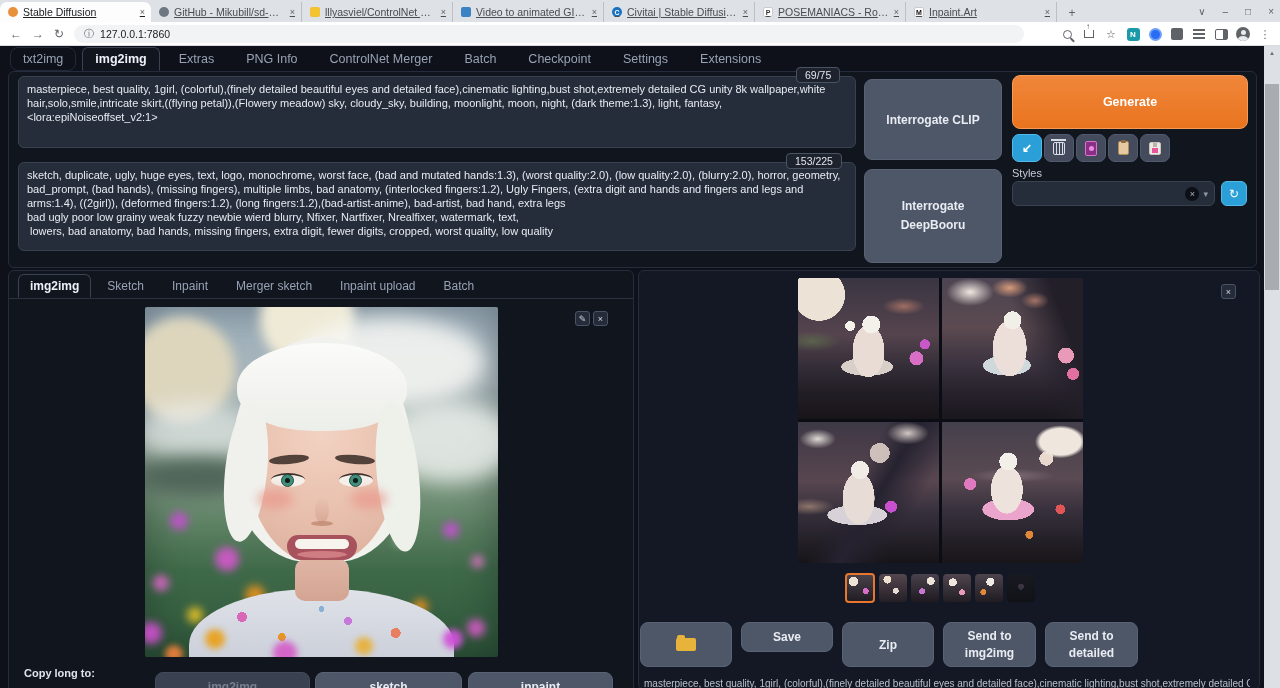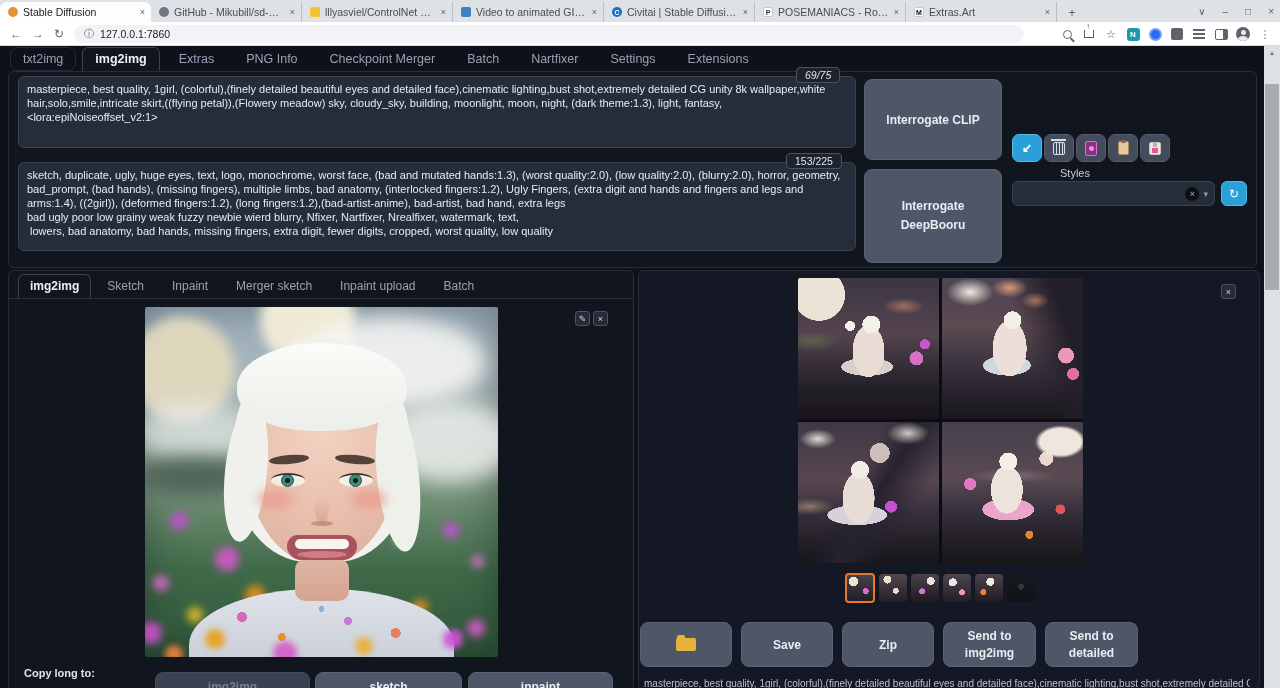--- a/index.html
+++ b/index.html
@@ -1,21 +1,21 @@
 <!DOCTYPE html>
 <html><head>
 <meta charset="utf-8">
 <style>
   * { margin:0; padding:0; box-sizing:border-box; }
   html,body { background:#000; font-family:"Liberation Sans", sans-serif; }
   #app { position:relative; width:1280px; height:688px; overflow:hidden; background:#0e1119; }
 
   
   #tabstrip { position:absolute; left:0; top:0; width:1280px; height:22px; background:#dee1e6; display:flex; align-items:flex-end; }
-  .btab { position:relative; flex:0 0 151px; height:20px; display:flex; align-items:center; gap:5px; padding:0 6px 0 8px; font-size:10.5px; color:#494e53; overflow:hidden; border-right:1px solid #bdc1c6; }
+  .btab { position:relative; flex:0 0 151px; height:20px; display:flex; align-items:center; gap:5px; padding:0 6px 0 8px; font-size:10.5px; color:#494e53; overflow:hidden; border-right:1px solid #bdc1c6;text-decoration:underline; }
   .btab.active { background:#fdfdfe; border-radius:7px 7px 0 0; color:#202124; border-right:none; }
   .btab .ttl { flex:1; white-space:nowrap; overflow:hidden; text-overflow:ellipsis; }
   .btab .tclose { flex:0 0 auto; font-size:9px; color:#5f6368; }
   .fav { flex:0 0 10px; width:10px; height:10px; border-radius:50%; font-size:7px; font-weight:bold; display:flex; align-items:center; justify-content:center; }
   .fav.sq { border-radius:2px; }
   #newtab { width:18px; height:18px; margin-left:6px; font-size:12px; color:#5f6368; display:flex; align-items:center; justify-content:center; }
   #winctl { position:absolute; right:6px; top:0; height:22px; display:flex; align-items:center; gap:17px; font-size:10px; color:#5f6368; }
   #toolbar { position:absolute; left:0; top:22px; width:1280px; height:24px; background:#ffffff; border-bottom:1px solid #dadce0; display:flex; align-items:center; }
   .navglyph { font-size:12px; color:#5f6368; margin-left:10px; }
   #addrpill { margin-left:10px; width:950px; height:18px; background:#f1f3f4; border-radius:9px; display:flex; align-items:center; padding:0 10px; gap:6px; }
@@ -46,21 +46,21 @@
   .ntab.active { color:#eef1f6; font-weight:bold; border-color:#3a4354; border-bottom-color:#11151e; background:#11151e; }
 
   textarea.prompt { position:absolute; background:#262d3a; border:1px solid #3a4250; border-radius:6px; color:#e7ebf2; font-size:11px; line-height:14px; padding:5px 8px; resize:none; outline:none; font-family:"Liberation Sans",sans-serif; overflow:hidden; }
   .chip { position:absolute; background:#1d222c; border:1px solid #4a5364; border-radius:4px; color:#dfe4ec; font-size:10.5px; padding:1px 8px; z-index:5; }
 
   .gbtn { position:absolute; background:#4e5768; border:1px solid #5a6375; border-radius:8px; color:#e9ecf2; font-size:12px; font-weight:bold; display:flex; align-items:center; justify-content:center; text-align:center; }
   .gbtn.dim { background:#3a4150; border-color:#434b5a; color:#78808f; }
   #generate { position:absolute; left:1012px; top:29px; width:236px; height:54px; background:linear-gradient(180deg,#f0863a,#e9741f); border:1px solid #f49a55; border-radius:8px; color:#fff; font-weight:bold; font-size:12.5px; display:flex; align-items:center; justify-content:center; }
   .tool { position:absolute; top:88px; width:30px; height:28px; background:#434b5c; border:1px solid #525b6e; border-radius:7px; display:flex; align-items:center; justify-content:center; }
   .tool.blue { background:#2a9fd8; border-color:#53b9e8; color:#fff; font-size:12px; font-weight:bold; }
-  #styleslabel { position:absolute; left:1012px; top:121px; font-size:11px; color:#c4ccd9;margin-left:48px; }
+  #styleslabel { position:absolute; left:1012px; top:121px; font-size:11px; color:#c4ccd9; }
   #stylesdd { position:absolute; left:1012px; top:135px; width:203px; height:25px; background:#262d3a; border:1px solid #3a4250; border-radius:6px; display:flex; align-items:center; justify-content:flex-end; gap:4px; padding:0 6px; }
   .dd-x { width:14px; height:14px; border-radius:50%; background:#0c0f15; color:#aeb6c2; font-size:9px; display:flex; align-items:center; justify-content:center; }
   .dd-caret { color:#8f98a8; font-size:9px; }
   #stylesrefresh { position:absolute; left:1221px; top:135px; width:26px; height:25px; background:#2a9fd8; border:1px solid #53b9e8; border-radius:6px; color:#fff; font-size:12px; display:flex; align-items:center; justify-content:center; }
 
   #subtabs { position:absolute; left:9px; top:228px; width:624px; height:25px; display:flex; align-items:flex-end; gap:4px; padding-left:9px; border-bottom:1px solid #2a3140; }
   .stab { padding:4px 11px; font-size:12px; color:#98a2b5; border:1px solid transparent; border-radius:6px 6px 0 0; }
   .stab.active { color:#eef1f6; font-weight:bold; border-color:#3a4354; border-bottom-color:#11151e; background:#11151e; }
 
   .miniic { position:absolute; width:15px; height:15px; background:rgba(40,46,60,.9); border:1px solid #4a5364; border-radius:3px; color:#cfd6e0; font-size:9px; display:flex; align-items:center; justify-content:center; }
@@ -198,21 +198,21 @@
       <span class="ttl">Civitai | Stable Diffusion model</span>
       <span class="tclose">×</span>
     </div>
     <div class="btab">
       <span class="fav sq" style="background:#fff;color:#333;border:1px solid #c8ccd0">P</span>
       <span class="ttl">POSEMANIACS - Royalty free 3</span>
       <span class="tclose">×</span>
     </div>
     <div class="btab">
       <span class="fav sq" style="background:#fff;color:#111;border:1px solid #c8ccd0">M</span>
-      <span class="ttl">Extras.Art</span>
+      <span class="ttl">Inpaint.Art</span>
       <span class="tclose">×</span>
     </div>
     <div id="newtab">+</div>
     <div id="winctl">
       <span>∨</span>
       <span>–</span>
       <span>□</span>
       <span>×</span>
     </div>
   </div>
@@ -255,41 +255,42 @@
     <span class="tbi">⋮</span>
   </div>
 
   <div id="webui">
 
     <div id="navrow">
       <span class="ntab boxed">txt2img</span>
       <span class="ntab active">img2img</span>
       <span class="ntab">Extras</span>
       <span class="ntab">PNG Info</span>
-      <span class="ntab">Checkpoint Merger</span>
+      <span class="ntab">ControlNet Merger</span>
       <span class="ntab">Batch</span>
-      <span class="ntab">Nartfixer</span>
+      <span class="ntab">Checkpoint</span>
       <span class="ntab">Settings</span>
       <span class="ntab">Extensions</span>
     </div>
 
     <div class="abs frame" style="left:8px;top:25px;width:1249px;height:197px;"></div>
 
-    <span class="chip" style="left:796px;top:21px;font-style:italic;">69/75</span>
+    <span class="chip" style="left:796px;top:21px;">69/75</span>
     <textarea class="prompt" style="left: 18px; top: 30px; width: 838px; height: 72px;">masterpiece, best quality, 1girl, (colorful),(finely detailed beautiful eyes and detailed face),cinematic lighting,bust shot,extremely detailed CG unity 8k wallpaper,white hair,solo,smile,intricate skirt,((flying petal)),(Flowery meadow) sky, cloudy_sky, building, moonlight, moon, night, (dark theme:1.3), light, fantasy,
 &lt;lora:epiNoiseoffset_v2:1&gt;</textarea>
 
     <span class="chip" style="left:786px;top:107px;">153/225</span>
     <textarea class="prompt" style="left: 18px; top: 116px; width: 838px; height: 89px;">sketch, duplicate, ugly, huge eyes, text, logo, monochrome, worst face, (bad and mutated hands:1.3), (worst quality:2.0), (low quality:2.0), (blurry:2.0), horror, geometry, bad_prompt, (bad hands), (missing fingers), multiple limbs, bad anatomy, (interlocked fingers:1.2), Ugly Fingers, (extra digit and hands and fingers and legs and arms:1.4), ((2girl)), (deformed fingers:1.2), (long fingers:1.2),(bad-artist-anime), bad-artist, bad hand, extra legs
 bad ugly poor low grainy weak fuzzy newbie wierd blurry, Nfixer, Nartfixer, Nrealfixer, watermark, text,
  lowers, bad anatomy, bad hands, missing fingers, extra digit, fewer digits, cropped, worst quality, low quality</textarea>
 
     <div class="gbtn" style="left:864px;top:123px;width:138px;height:94px;padding:0 18px;line-height:1.6;">Interrogate DeepBooru</div>
     <div class="gbtn" style="left:864px;top:33px;width:138px;height:81px;">Interrogate CLIP</div>
 
+    <div id="generate">Generate</div>
 
     <div class="tool blue" style="left:1012px;">
         <span>↙</span>
       </div>
     <div class="tool" style="left:1044px;">
         <span class="icon-trash"></span>
       </div>
     <div class="tool" style="left:1076px;">
         <span class="icon-card"></span>
       </div>
@@ -404,21 +405,21 @@
     <div class="thumb sel t1" style="left:845px;"></div>
     <div class="thumb t2" style="left:879px;"></div>
     <div class="thumb t3" style="left:911px;"></div>
     <div class="thumb t4" style="left:943px;"></div>
     <div class="thumb t5" style="left:975px;"></div>
     <div class="thumb t6" style="left:1007px;"></div>
 
     <div class="gbtn" style="left:640px;top:576px;width:92px;height:45px;">
         <span class="icon-folder"></span>
       </div>
-    <div class="gbtn" style="left:741px;top:576px;width:92px;height:45px;">Save</div>
+    <div class="gbtn" style="left:741px;top:576px;width:92px;height:30px;">Save</div>
     <div class="gbtn" style="left:842px;top:576px;width:92px;height:45px;">Zip</div>
     <div class="gbtn" style="left:943px;top:576px;width:93px;height:45px;padding:0 6px;line-height:1.35;">Send to img2img</div>
     <div class="gbtn" style="left:1045px;top:576px;width:93px;height:45px;padding:0 14px;line-height:1.35;">Send to detailed</div>
 
     <div id="infotext">masterpiece, best quality, 1girl, (colorful),(finely detailed beautiful eyes and detailed face),cinematic lighting,bust shot,extremely detailed CG unity 8k wallpaper,white hair,solo,smile,intricate</div>
   </div>
 
   <div id="scrollbar">
     <div class="sb-up">▴</div>
     <div class="sb-thumb"></div>

